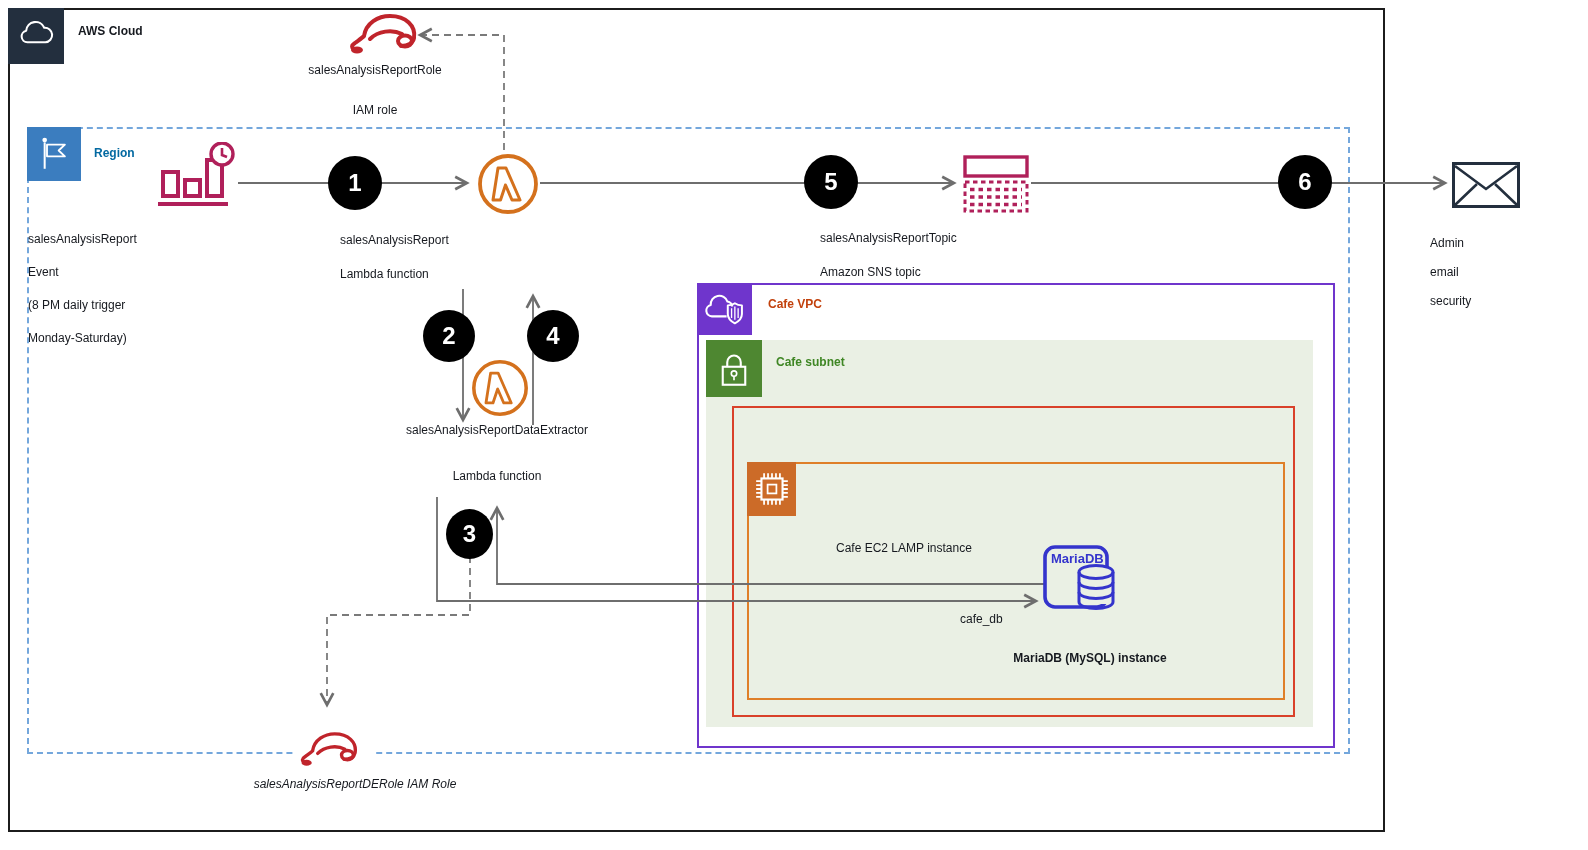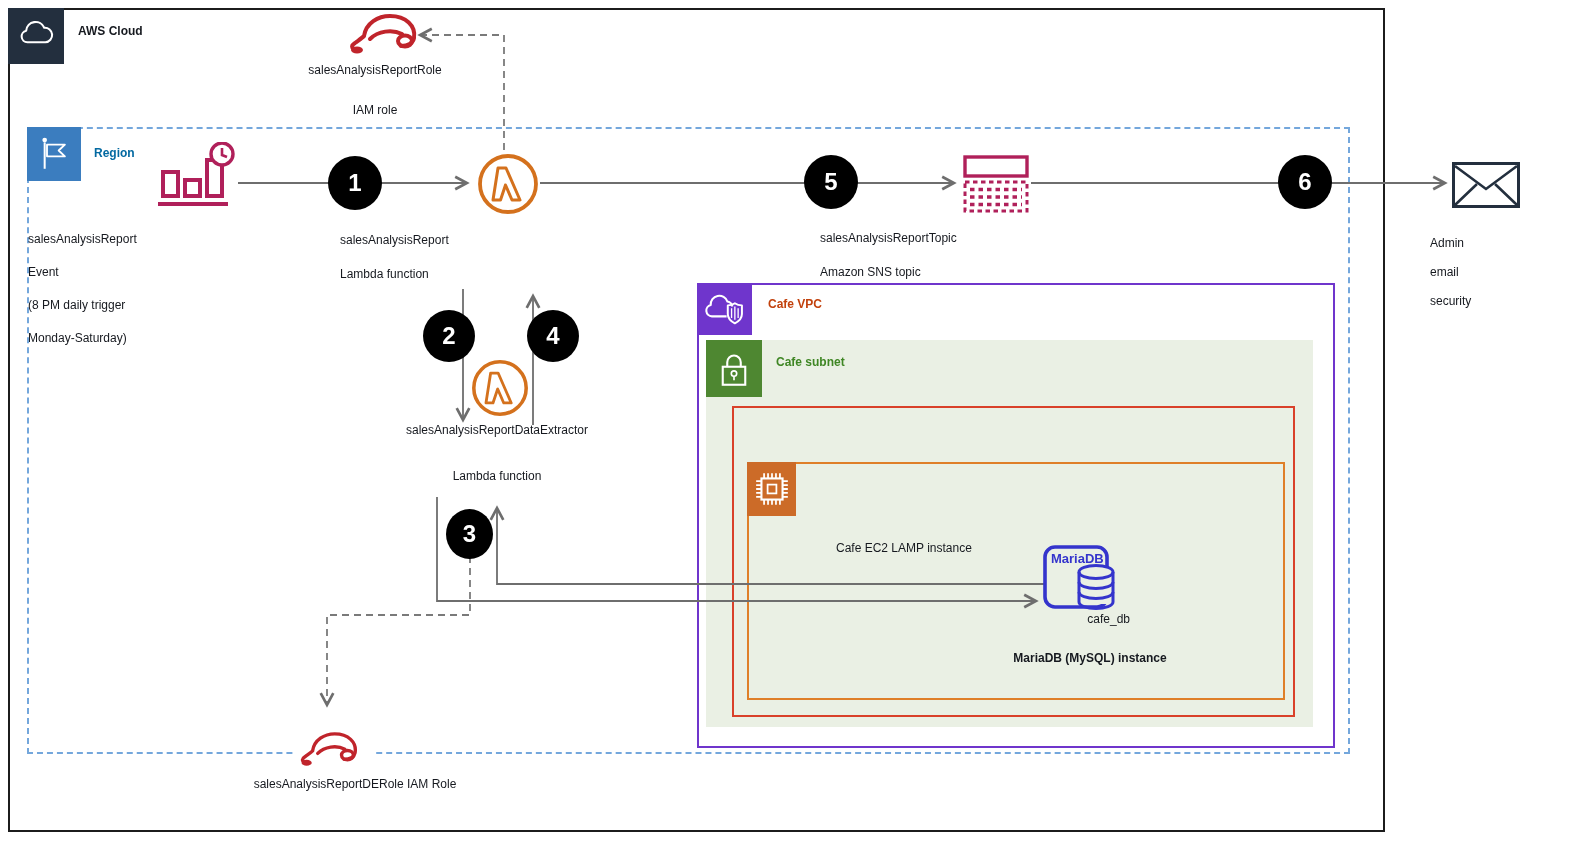--- a/index.html
+++ b/index.html
@@ -31,23 +31,23 @@
   .sg-label{left:732px;top:417px;width:559px;text-align:center;color:#d9412a;}
   .ec2-label{left:836px;top:497px;margin-top:44px;}
   .role-top-name{left:225px;top:63px;width:300px;text-align:center;}
   .role-top-type{left:225px;top:103px;width:300px;text-align:center;}
   .cw-labels{left:28px;top:223px;width:316px;line-height:33px;}
   .l1-labels{left:340px;top:223px;width:310px;line-height:34px;}
   .ex-name{left:310px;top:423px;width:374px;text-align:center;}
   .ex-type{left:310px;top:469px;width:374px;text-align:center;}
   .sns-labels{left:820px;top:221px;width:312px;line-height:34px;}
   .email-labels{left:1430px;top:229px;width:118px;line-height:29px;}
-  .mdb-name{left:960px;top:612px;width:170px;text-align:right;}
+  .mdb-name{left:960px;top:612px;width:170px;text-align:left;}
   .mdb-type{left:940px;top:651px;width:300px;text-align:center;font-weight:bold;}
-  .role-bot-label{left:170px;top:777px;width:370px;text-align:center;}
+  .role-bot-label{left:170px;top:777px;width:370px;text-align:center;font-style:italic;}
   
   .step{background:#000;border-radius:50%;color:#fff;font-weight:bold;font-size:24px;
         display:flex;align-items:center;justify-content:center;}
   .s1{left:328px;top:156px;width:54px;height:54px;}
   .s2{left:423px;top:310px;width:52px;height:52px;}
   .s3{left:446px;top:509px;width:47px;height:50px;}
   .s4{left:527px;top:310px;width:52px;height:52px;}
   .s5{left:804px;top:155px;width:54px;height:54px;}
   .s6{left:1278px;top:155px;width:54px;height:54px;}
   

